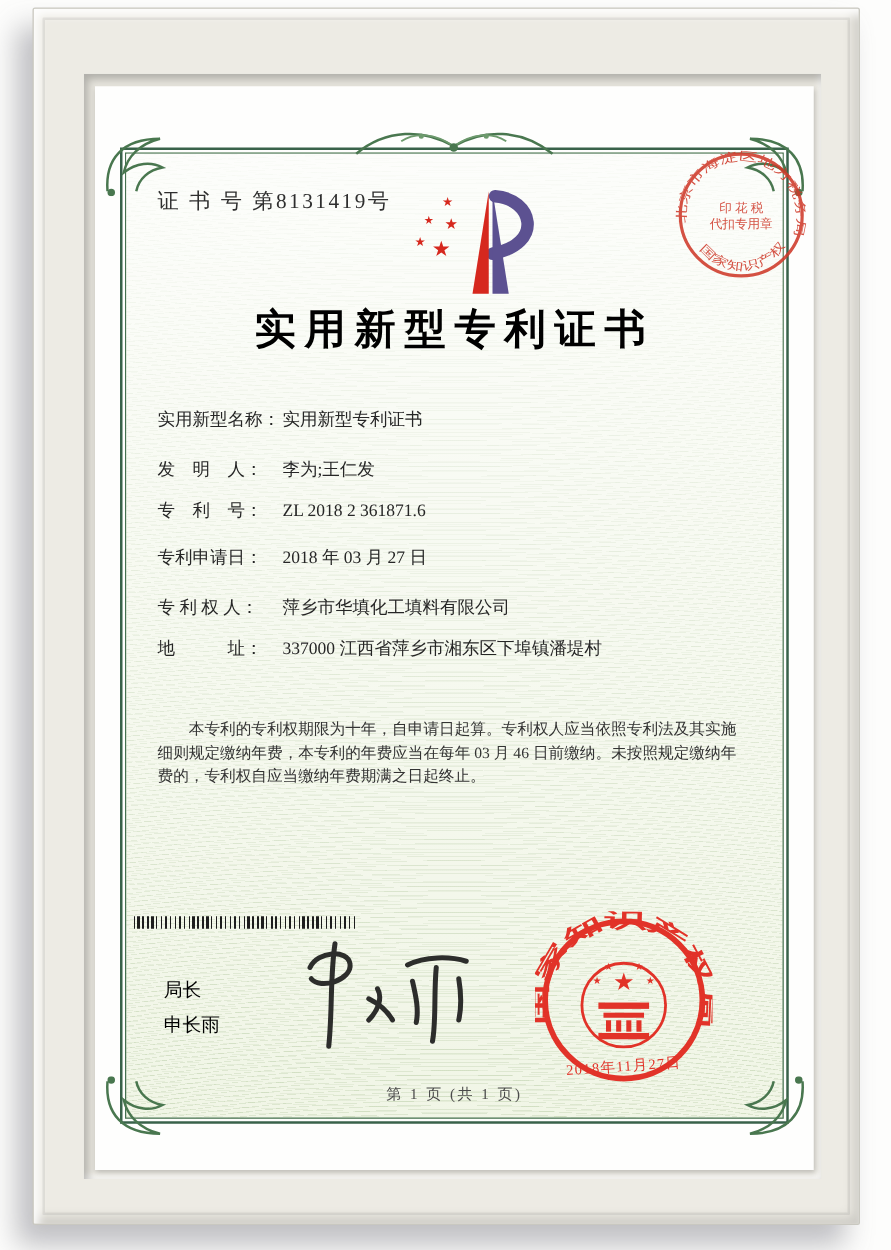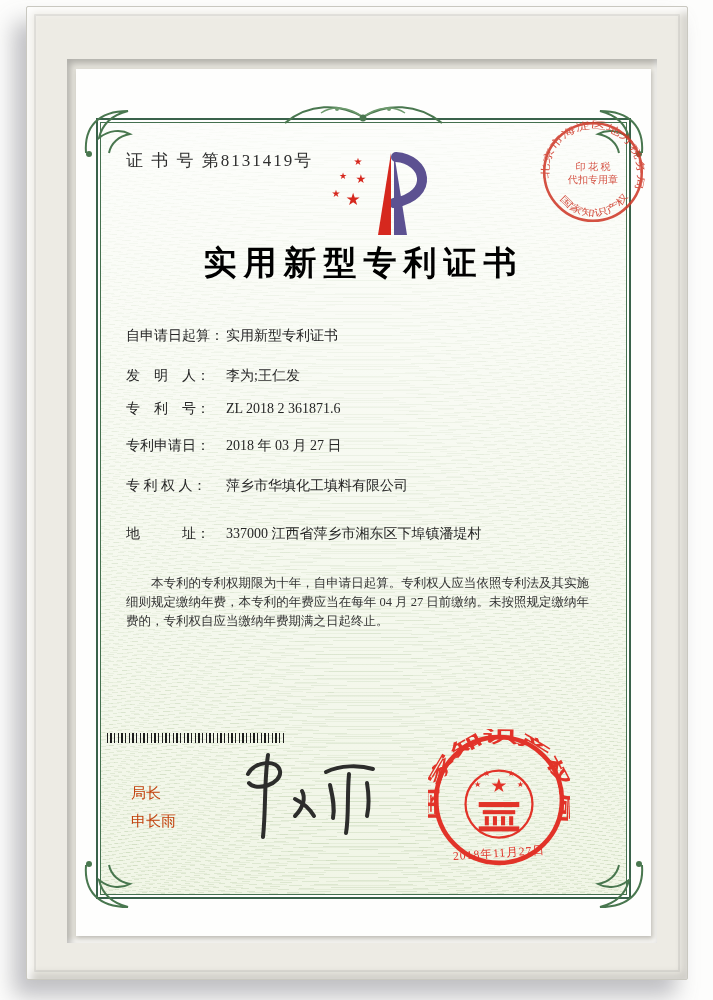--- a/index.html
+++ b/index.html
@@ -35,21 +35,21 @@
          letter-spacing:7px;color:#000000;z-index:3;}
   .fields{position:absolute;left:50px;top:250px;width:480px;z-index:3;font-size:14px;color:#262626;}
   .frow{position:absolute;left:0;white-space:nowrap;}
   .frow .lab{display:inline-block;min-width:100px;}
   .grant-no-col{position:absolute;left:275px;top:0;white-space:nowrap;}
   .body-text{position:absolute;left:50px;top:505px;width:463px;z-index:3;font-size:12.5px;line-height:19px;
              color:#333;text-align:justify;}
   .body-text p{margin:0;text-indent:2em;}
   .barcode{position:absolute;left:31px;top:664px;width:178px;height:10px;z-index:3;
            background-image:repeating-linear-gradient(90deg,#1d1d1d 0 1px,transparent 1px 3px,#1d1d1d 3px 5px,transparent 5px 7px,#1d1d1d 7px 8px,transparent 8px 11px);}
-  .signer{position:absolute;left:55px;top:710px;z-index:3;font-size:15px;color:#c2410c;line-height:28px;
+  .signer{position:absolute;left:55px;top:710px;z-index:3;font-size:15px;color:#000000;line-height:28px;
           font-family:"Liberation Sans","DejaVu Sans",sans-serif;}
   .signature{position:absolute;left:158px;top:678px;width:155px;height:98px;z-index:4;}
   .office-seal{position:absolute;left:352px;top:660px;width:142px;height:142px;z-index:5;opacity:.93;}
   .tax-seal{position:absolute;left:464px;top:50px;width:106px;height:106px;z-index:5;opacity:.88;}
   .page-foot{position:absolute;left:0;top:798px;width:100%;text-align:center;font-size:12px;color:#4a4a4a;
              letter-spacing:2px;z-index:3;}
 </style>
 </head>
 <body>
 
@@ -107,32 +107,32 @@
         <text font-size="9" fill="#cf3a2a"><textPath href="#taxTopArc" startOffset="4" textLength="152" lengthAdjust="spacingAndGlyphs">北京市海淀区地方税务局</textPath></text>
         <text x="50" y="48" font-size="9.5" fill="#cf3a2a" text-anchor="middle">印 花 税</text>
         <text x="50" y="60" font-size="9.5" fill="#cf3a2a" text-anchor="middle">代扣专用章</text>
         <path id="taxBottomArc" d="M 17,73 A 39,39 0 0 0 83,73" fill="none"></path>
         <text font-size="8.6" fill="#cf3a2a"><textPath href="#taxBottomArc" startOffset="3" textLength="88" lengthAdjust="spacingAndGlyphs">国家知识产权局</textPath></text>
       </svg>
 
       <div class="title">实用新型专利证书</div>
 
       <div class="fields">
-        <div class="frow" style="top:8px"><span class="lab">自申请日起算：</span><span>实用新型专利证书</span></div>
+        <div class="frow" style="top:8px"><span class="lab">实用新型名称：</span><span>实用新型专利证书</span></div>
         <div class="frow" style="top:48px"><span class="lab">发　明　人：</span><span>李为;王仁发</span></div>
         <div class="frow" style="top:81px"><span class="lab">专　利　号：</span><span>ZL 2018 2 361871.6</span></div>
         <div class="frow" style="top:118px"><span class="lab">专利申请日：</span><span>2018 年 03 月 27 日</span></div>
         <div class="frow" style="top:158px"><span class="lab">专 利 权 人：</span><span>萍乡市华填化工填料有限公司</span></div>
-        <div class="frow" style="top:206px"><span class="lab">地　　　址：</span><span>337000 江西省萍乡市湘东区下埠镇潘堤村</span></div>
+        <div class="frow" style="top:191px"><span class="lab">地　　　址：</span><span>337000 江西省萍乡市湘东区下埠镇潘堤村</span></div>
         <div class="frow" style="top:232px;width:480px">
         </div>
       </div>
 
       <div class="body-text">
-        <p>本专利的专利权期限为十年，自申请日起算。专利权人应当依照专利法及其实施细则规定缴纳年费，本专利的年费应当在每年 04 月 27 日前缴纳。未按照规定缴纳年费的，专利权自应当缴纳年费期满之日起终止。</p>
+        <p>本专利的专利权期限为十年，自申请日起算。专利权人应当依照专利法及其实施细则规定缴纳年费，本专利的年费应当在每年 03 月 46 日前缴纳。未按照规定缴纳年费的，专利权自应当缴纳年费期满之日起终止。</p>
       </div>
 
       <div class="barcode"></div>
 
       <div class="signer">
         <div>局长</div>
         <div>申长雨</div>
       </div>
 
       <svg class="signature" viewBox="0 0 155 98">
@@ -163,16 +163,17 @@
           <rect x="54" y="80" width="32" height="4"></rect>
           <rect x="56" y="86" width="4" height="9"></rect>
             <rect x="64" y="86" width="4" height="9"></rect>
           <rect x="72" y="86" width="4" height="9"></rect>
             <rect x="80" y="86" width="4" height="9"></rect>
           <rect x="50" y="96" width="40" height="5"></rect>
         </g>
         <text x="70" y="126" font-size="11.5" fill="#e1251b" text-anchor="middle" letter-spacing="1" transform="rotate(-4 70 122)">2018年11月27日</text>
       </svg>
 
+      <div class="page-foot">第 1 页 (共 1 页)</div>
 
     </div>
   </div>
 </div>
 
 </body></html>

